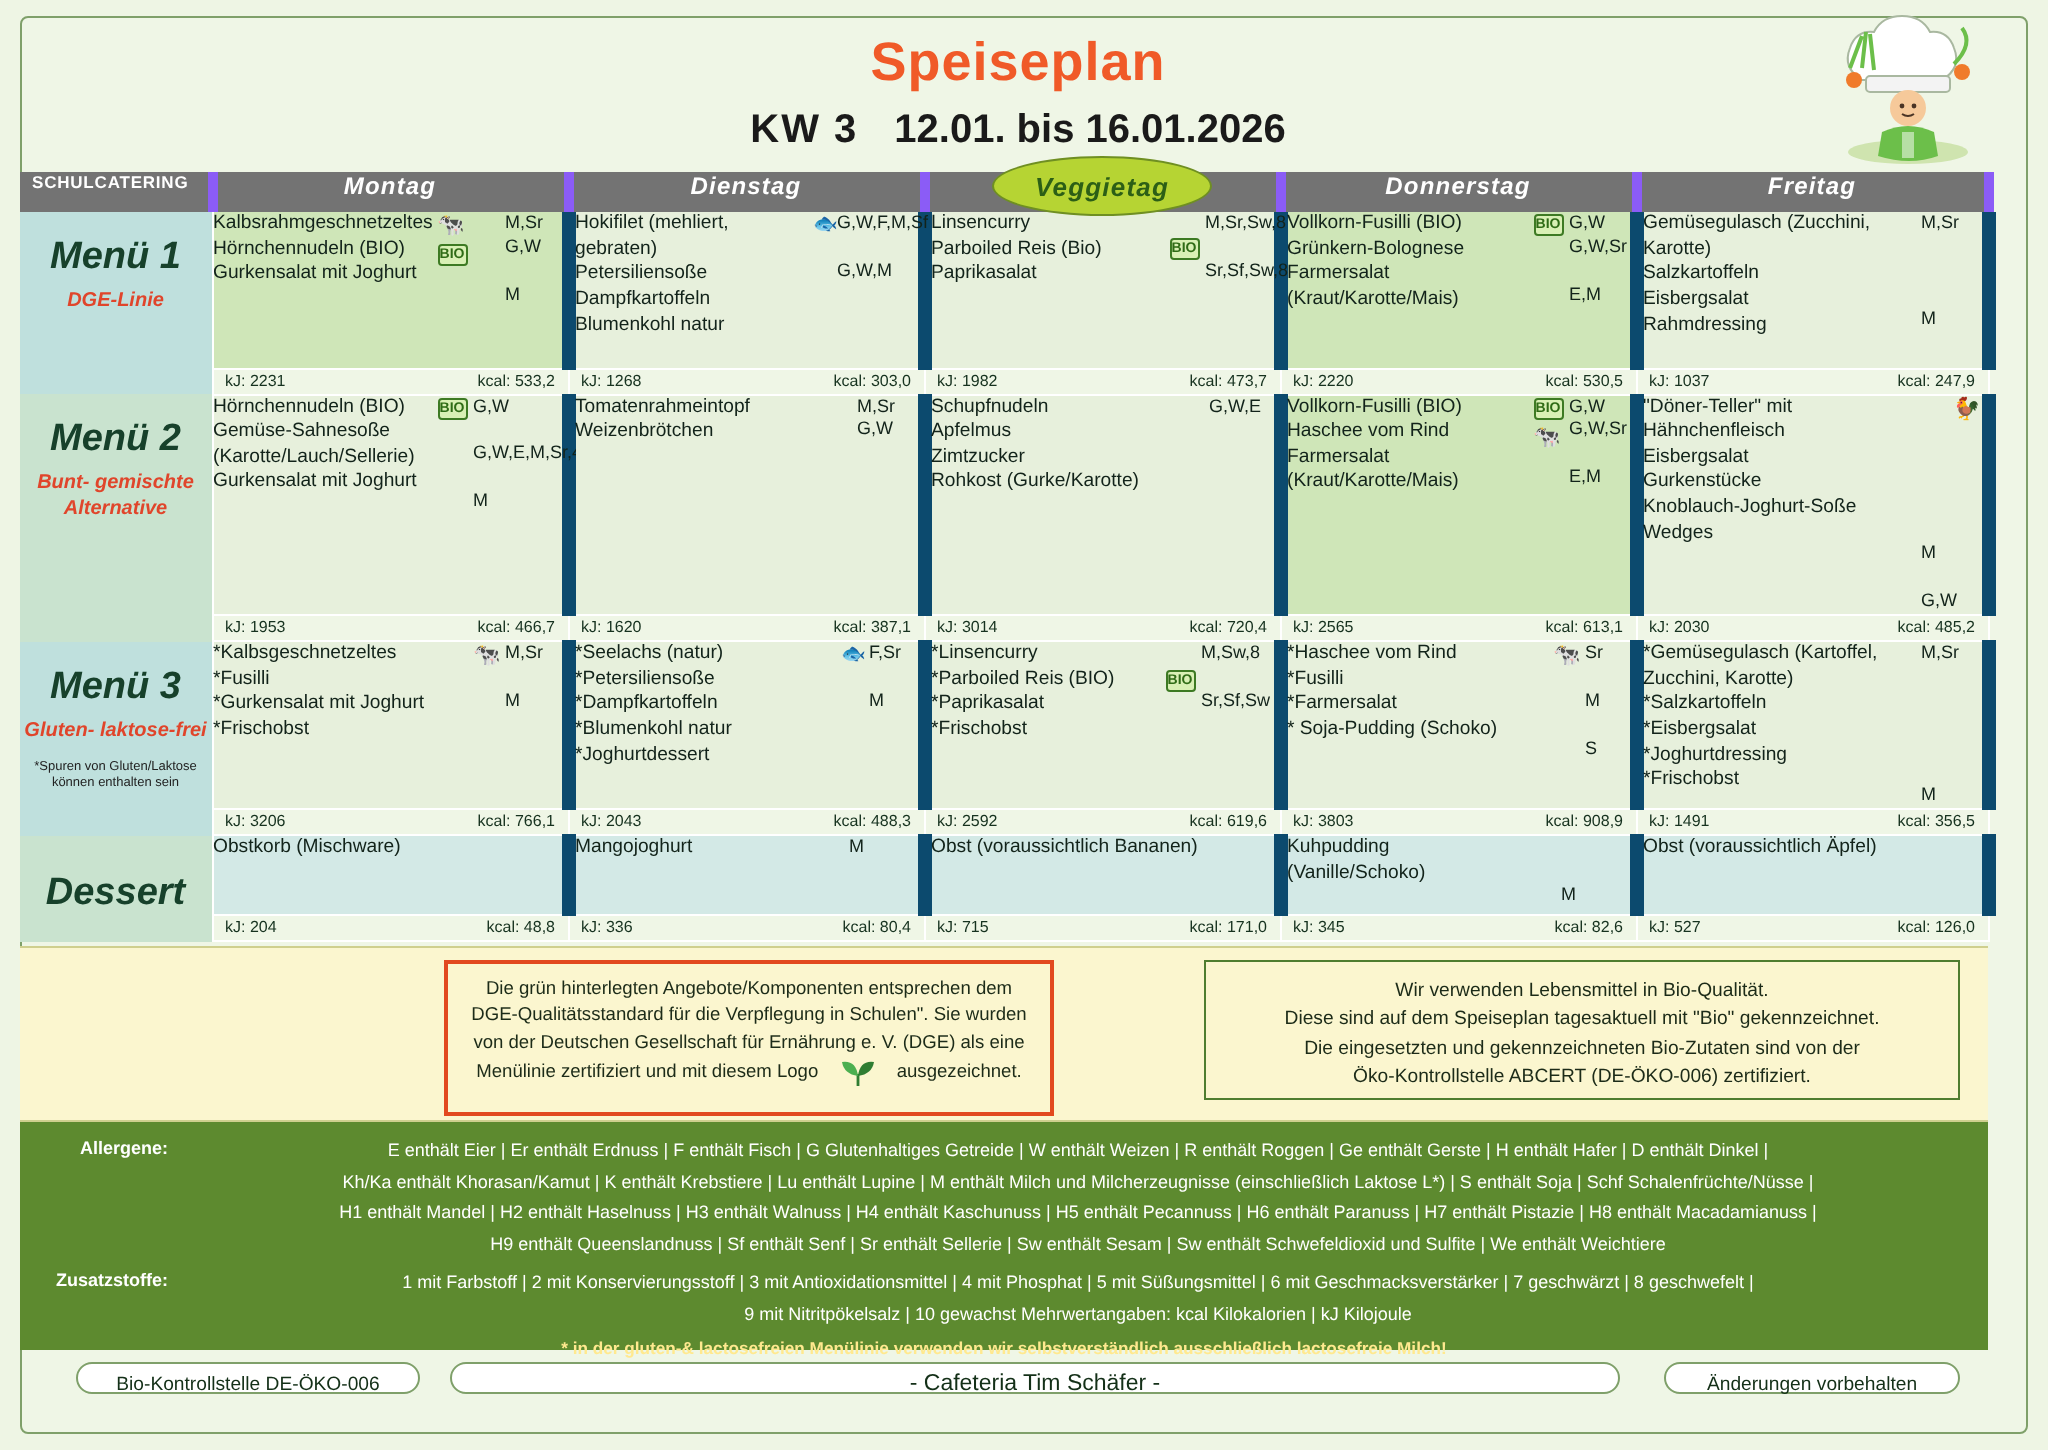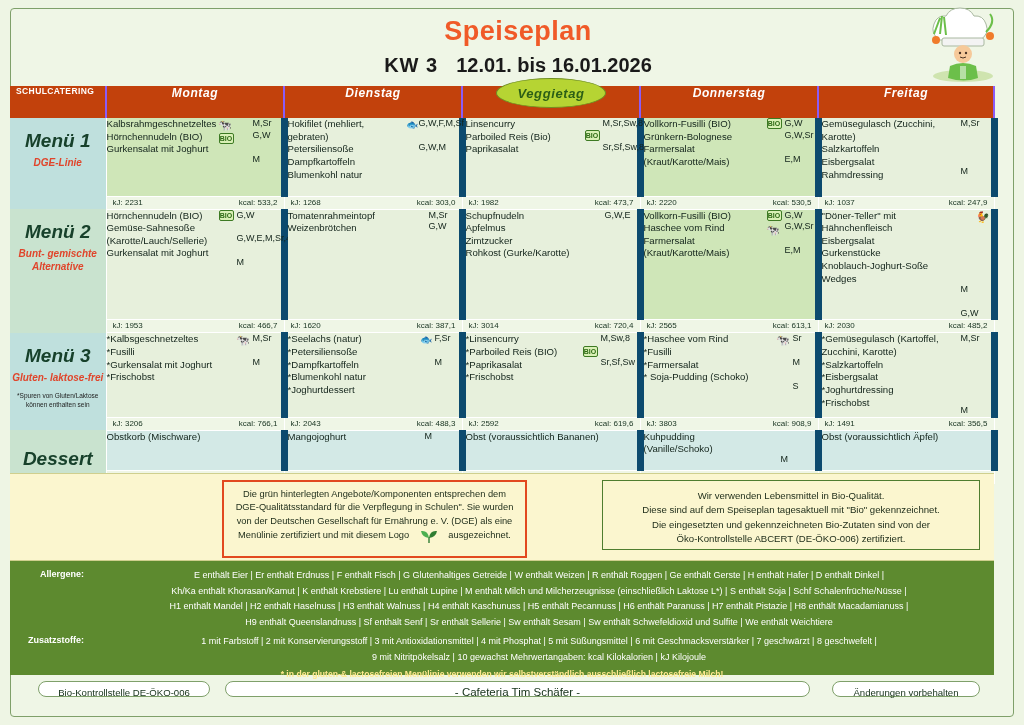--- a/index.html
+++ b/index.html
@@ -18,21 +18,21 @@
     position: absolute;
     left: 10px; top: 8px;
     width: 1004px; height: 709px;
     background: #eff6e6;
     border: 1px solid #7fa06a;
     border-radius: 4px;
   }
 
   
   .header {
-    position: absolute; left: 16px; top: 0; width: 1004px; height: 86px;
+    position: absolute; left: 7px; top: 0; width: 1004px; height: 86px;
   }
   .title {
     position: absolute; left: 0; top: 16px; width: 1004px;
     text-align: center;
     font-size: 27px; font-weight: bold; color: #f05a28;
     letter-spacing: .5px;
   }
   .subtitle {
     position: absolute; left: 0; top: 54px; width: 1004px;
     text-align: center;
@@ -49,28 +49,28 @@
   
   .tbl {
     position: absolute; left: 10px; top: 86px;
     width: 984px;
     border-collapse: collapse;
     table-layout: fixed;
   }
   .tbl td, .tbl th { vertical-align: top; padding: 0; }
 
   .colhead {
-    height: 32px;
-    background: #c2410c;
+    height: 20px;
+    background: #737373;
     color: #ffffff;
     font-size: 12px;
     font-weight: bold;
     text-align: center;
     font-style: italic;
-    border-right: 2px solid #8b5cf6;
+    border-right: 5px solid #8b5cf6;
     letter-spacing: .6px;
   }
   .colhead.first {
     font-style: normal;
     font-size: 8.5px;
     text-align: left;
     padding-left: 6px;
     letter-spacing: .4px;
     font-weight: bold;
   }

